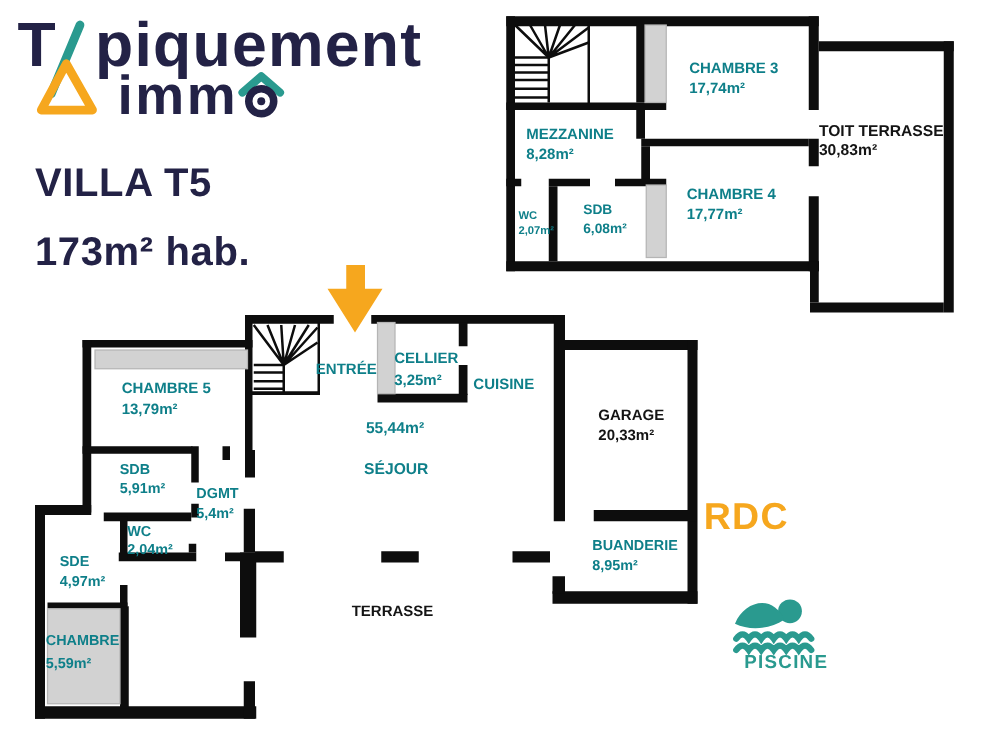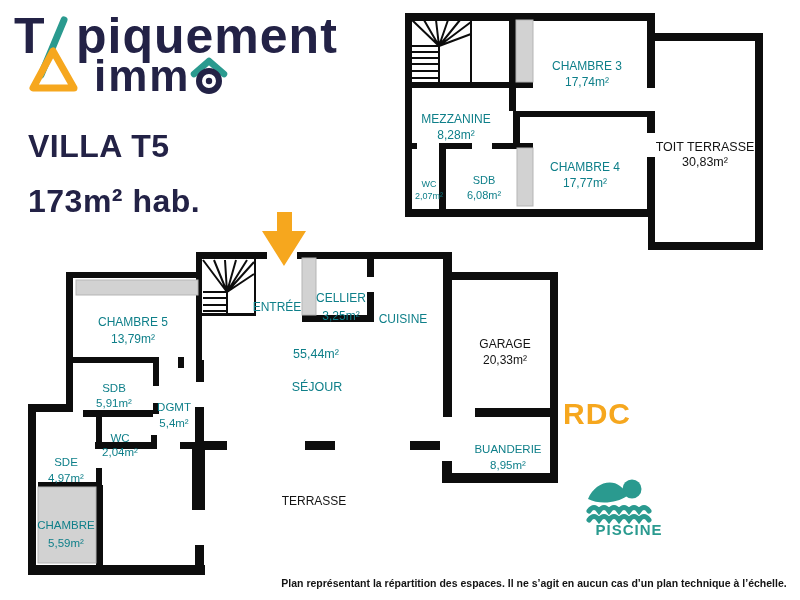--- a/index.html
+++ b/index.html
@@ -1,20 +1,20 @@
 <!DOCTYPE html>
 <html><head>
 <meta charset="utf-8">
 <style>
   html,body{margin:0;padding:0;background:#ffffff;}
   .stage{position:relative;width:800px;height:600px;background:#ffffff;overflow:hidden;
          font-family:"Liberation Sans", sans-serif;}
   .layer{position:absolute;left:0;top:0;}
-  .lbl{position:absolute;transform:translateX(-50%);text-align:center;white-space:nowrap;
-       font-weight:normal;color:#0e7f89;margin-top:12px;}
+  .lbl{position:absolute;transform:translateX(-50%);white-space:nowrap;
+       font-weight:bold;color:#0e7f89;}
   .lbl div{pointer-events:none;}
   .blk{color:#141414;}
   .floor-tag{position:absolute;transform:translateX(-50%);font-weight:bold;color:#f6a71e;
              font-size:30px;letter-spacing:1px;}
   .title{position:absolute;left:28px;top:119px;font-size:32px;line-height:55px;
          font-weight:bold;color:#232246;letter-spacing:0.5px;}
   .disclaimer{position:absolute;left:272px;top:577px;width:524px;text-align:center;
               font-size:10.5px;font-weight:bold;color:#141414;}
   .piscine{position:absolute;transform:translateX(-50%);font-weight:bold;color:#2a9a8f;
            font-size:15px;letter-spacing:1px;}
@@ -147,21 +147,21 @@
     <div>2,07m²</div>
   </div>
   <div class="lbl" style="left:484px;top:161px;font-size:11px;line-height:15px">
     <div>SDB</div>
     <div>6,08m²</div>
   </div>
   <div class="lbl" style="left:585px;top:147px;font-size:12px;line-height:16px">
     <div>CHAMBRE 4</div>
     <div>17,77m²</div>
   </div>
-  <div class="lbl blk" style="left:705px;top:128px;font-size:12.5px;line-height:15px">
+  <div class="lbl blk" style="left:705px;top:98px;font-size:12.5px;line-height:15px">
     <div>TOIT TERRASSE</div>
     <div>30,83m²</div>
   </div>
 
   <div class="lbl" style="left:133px;top:302px;font-size:12px;line-height:17px">
     <div>CHAMBRE 5</div>
     <div>13,79m²</div>
   </div>
   <div class="lbl" style="left:277px;top:288px;font-size:12px">ENTRÉE</div>
   <div class="lbl" style="left:341px;top:277px;font-size:12px;line-height:18px">
@@ -196,15 +196,14 @@
     <div>20,33m²</div>
   </div>
   <div class="lbl" style="left:508px;top:429px;font-size:11.5px;line-height:16px">
     <div>BUANDERIE</div>
     <div>8,95m²</div>
   </div>
   <div class="lbl blk" style="left:314px;top:482px;font-size:12px">TERRASSE</div>
   <div class="floor-tag" style="left:597px;top:397px">RDC</div>
 
   <div class="piscine" style="left:629px;top:521px">PISCINE</div>
-  <div class="disclaimer">Plan représentant la répartition des espaces. Il ne s’agit en aucun cas d’un plan technique à l’échelle.</div>
 
 </div>
 
 </body></html>

